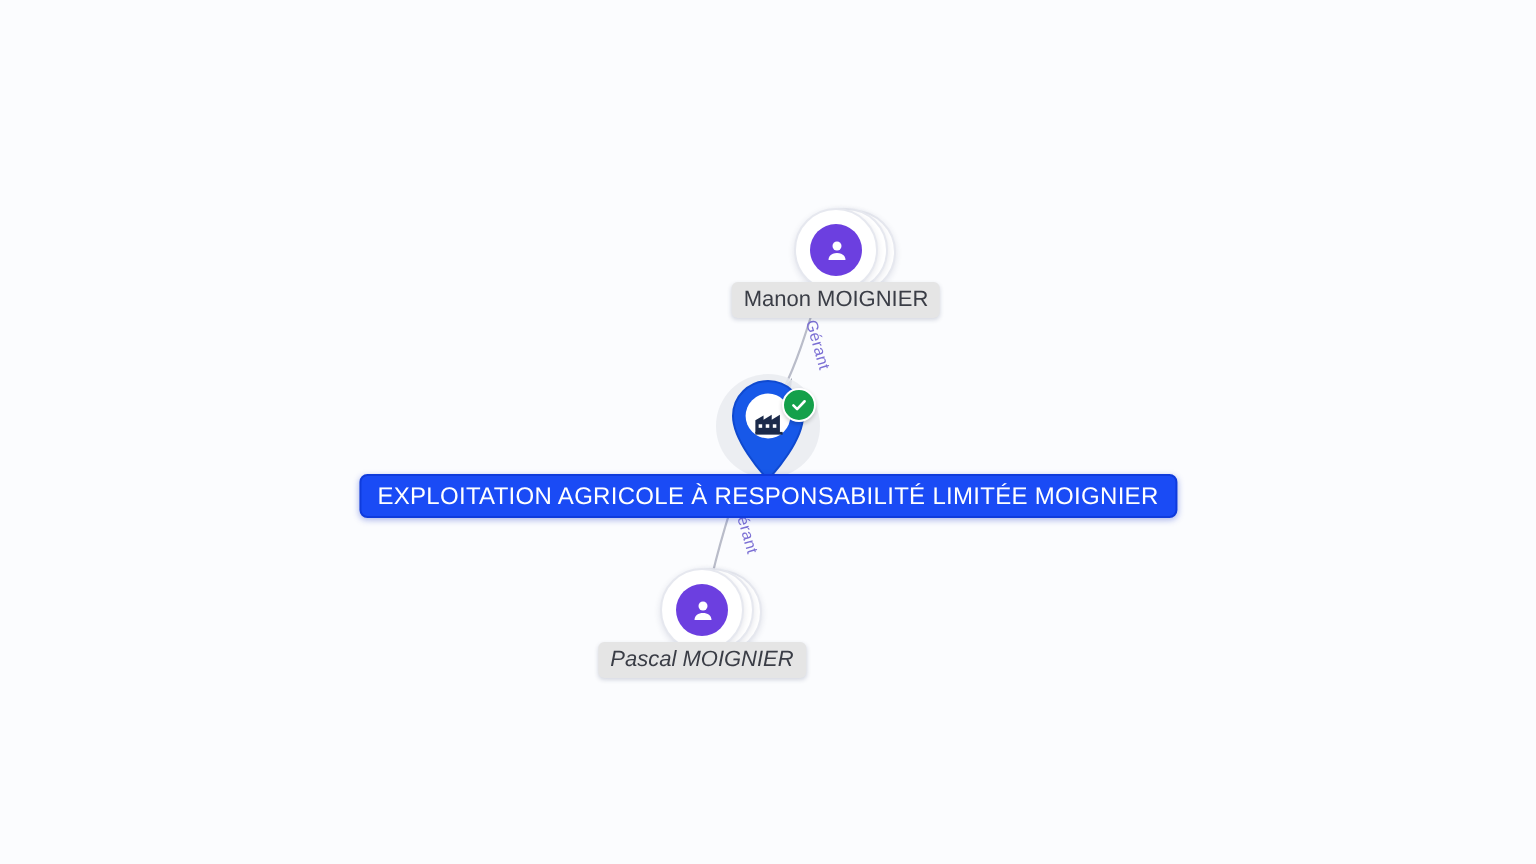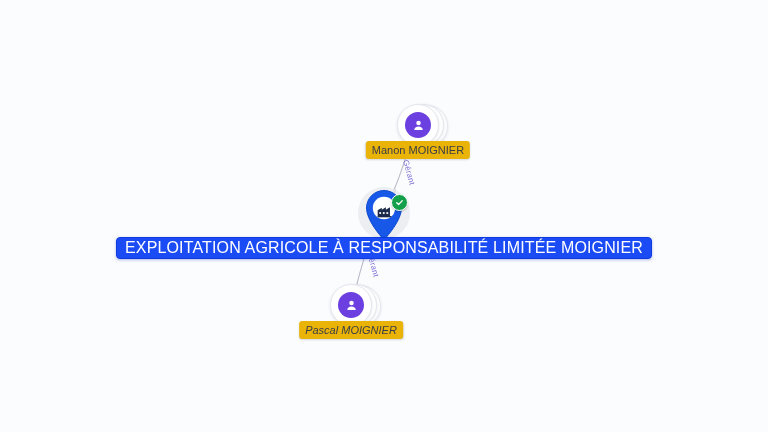--- a/index.html
+++ b/index.html
@@ -99,32 +99,32 @@
     align-items: center;
     justify-content: center;
     box-shadow: 0 1px 2px rgba(0,0,0,.2);
   }
 
   
   .node-label {
     position: absolute;
     transform: translateX(-50%);
     white-space: nowrap;
-    background: #eab308;
+    background: #e5e5e5;
     color: #3a3d46;
     font-size: 11px;
     line-height: 14px;
     padding: 2px 6px;
     border-radius: 3px;
     box-shadow: 0 1px 2px rgba(40,50,90,0.18);
   }
   .node-label.primary {
     background: #1a4bf5;
     color: #ffffff;
-    font-size: 16px;
+    font-size: 12px;
     line-height: 14px;
     letter-spacing: .15px;
     padding: 3px 8px;
     border-radius: 4px;
     border: 1px solid #0f3bdc;
     box-shadow: 0 1px 3px rgba(20,50,200,0.35);
   }
 
   
   .edge-label {

